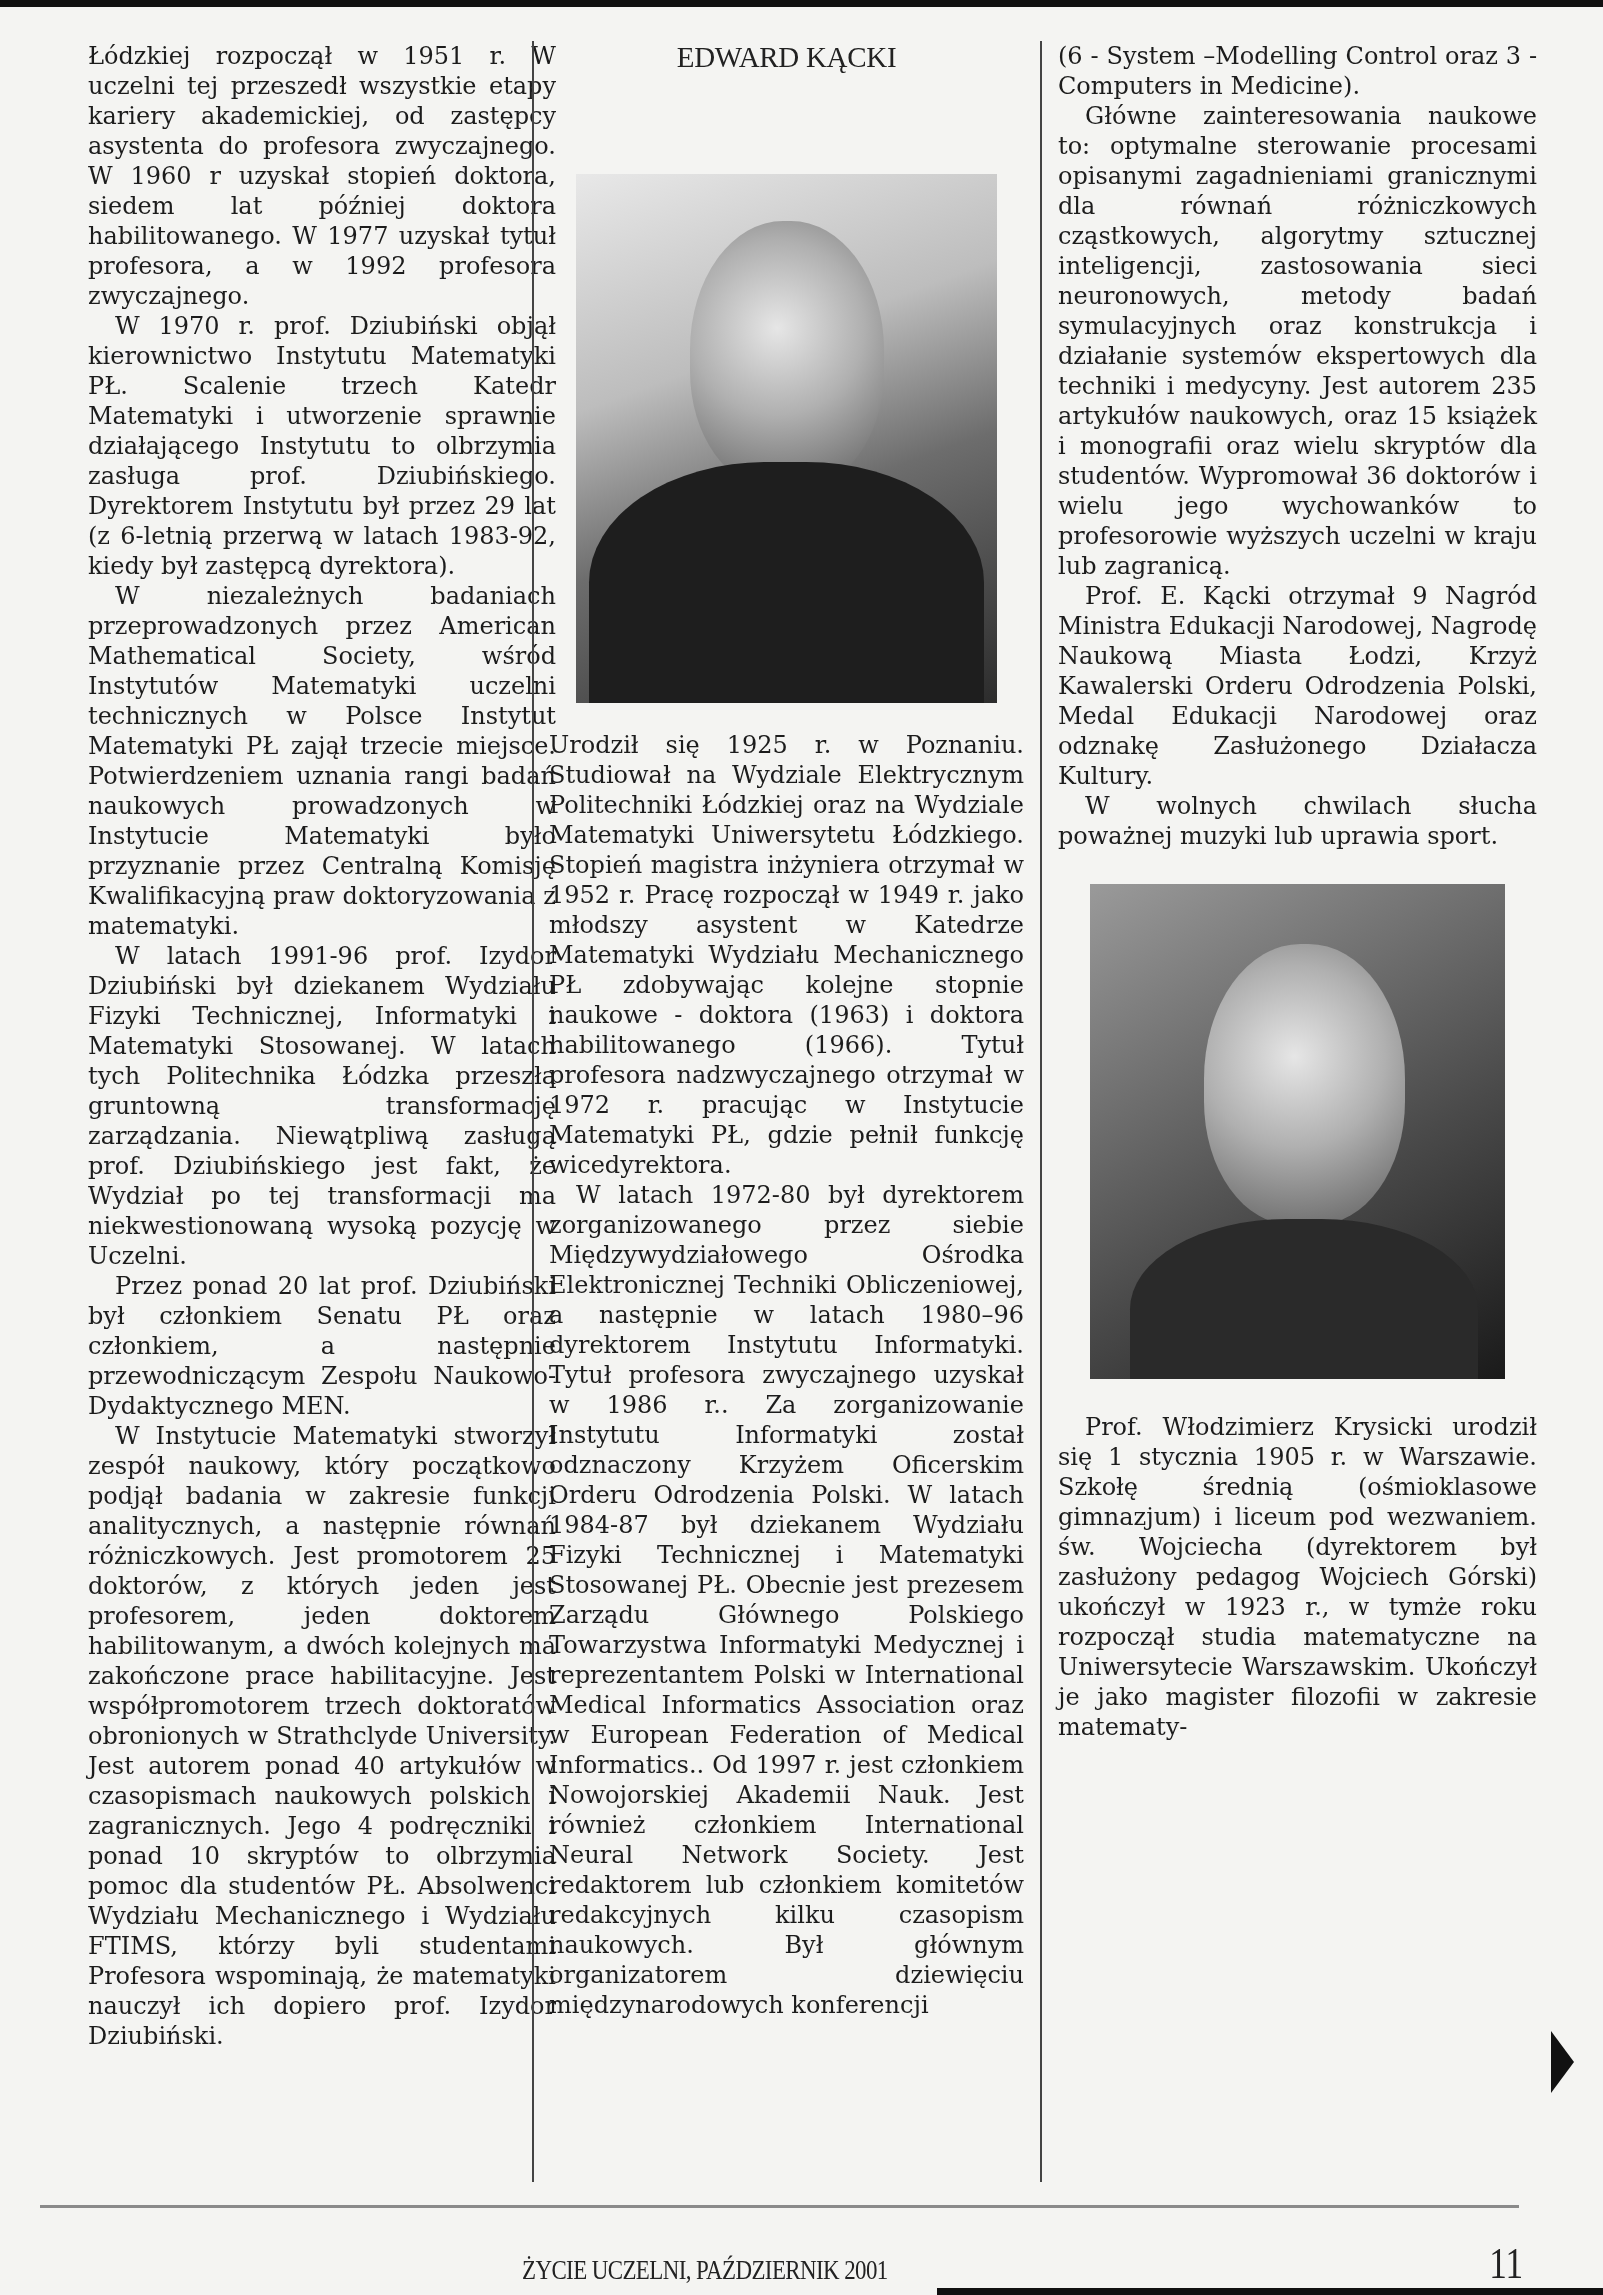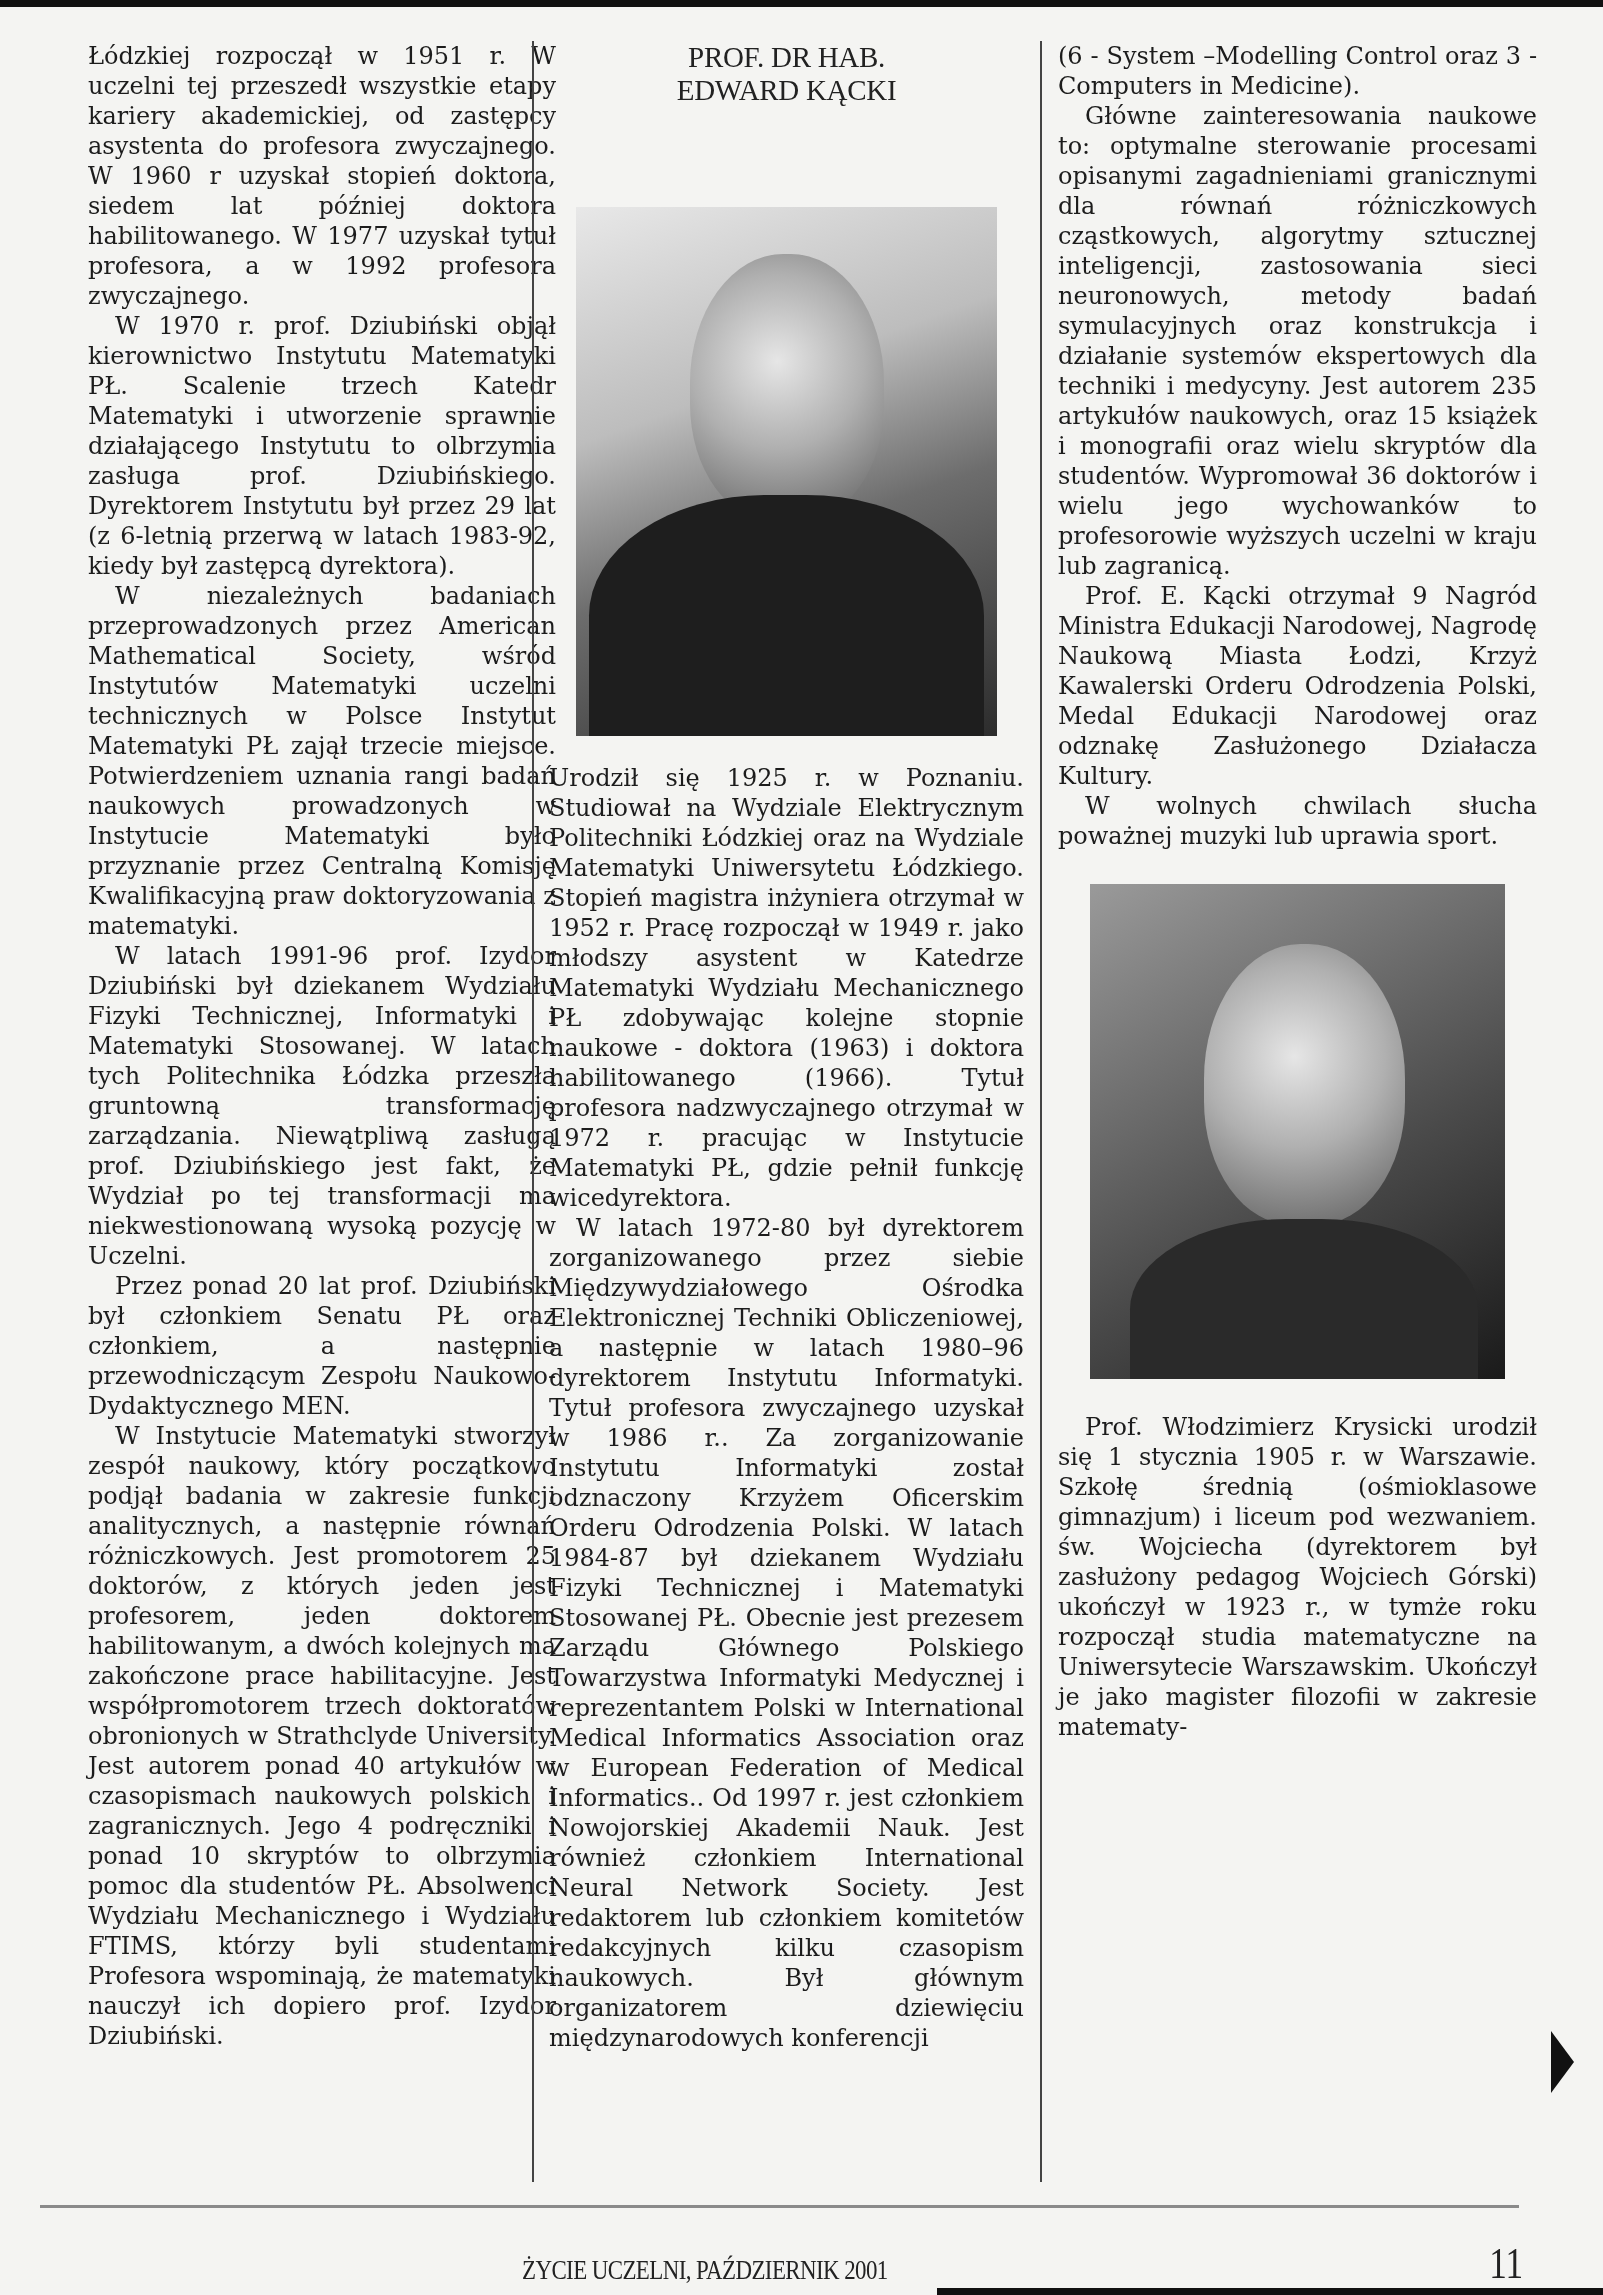--- a/index.html
+++ b/index.html
@@ -37,21 +37,20 @@
   <p class="ind">W niezależnych badaniach przeprowadzonych przez American Mathematical Society, wśród Instytutów Matematyki uczelni technicznych w Polsce Instytut Matematyki PŁ zajął trzecie miejsce. Potwierdzeniem uznania rangi badań naukowych prowadzonych w Instytucie Matematyki było przyznanie przez Centralną Komisję Kwalifikacyjną praw doktoryzowania z matematyki.</p>
   <p class="ind">W latach 1991-96 prof. Izydor Dziubiński był dziekanem Wydziału Fizyki Technicznej, Informatyki i Matematyki Stosowanej. W latach tych Politechnika Łódzka przeszła gruntowną transformację zarządzania. Niewątpliwą zasługą prof. Dziubińskiego jest fakt, że Wydział po tej transformacji ma niekwestionowaną wysoką pozycję w Uczelni.</p>
   <p class="ind">Przez ponad 20 lat prof. Dziubiński był członkiem Senatu PŁ oraz członkiem, a następnie przewodniczącym Zespołu Naukowo-Dydaktycznego MEN.</p>
   <p class="ind">W Instytucie Matematyki stworzył zespół naukowy, który początkowo podjął badania w zakresie funkcji analitycznych, a następnie równań różniczkowych. Jest promotorem 25 doktorów, z których jeden jest profesorem, jeden doktorem habilitowanym, a dwóch kolejnych ma zakończone prace habilitacyjne. Jest współpromotorem trzech doktoratów obronionych w Strathclyde University. Jest autorem ponad 40 artykułów w czasopismach naukowych polskich i zagranicznych. Jego 4 podręczniki i ponad 10 skryptów to olbrzymia pomoc dla studentów PŁ. Absolwenci Wydziału Mechanicznego i Wydziału FTIMS, którzy byli studentami Profesora wspominają, że matematyki nauczył ich dopiero prof. Izydor Dziubiński.</p>
 </div>
 
 <div class="rule-v" style="left:532px; top:41px; height:2141px;"></div>
 
 <div class="col c2">
   <div class="heading">
-    <div>PROF. DR HAB.</div>
     <div>EDWARD KĄCKI</div>
   </div>
   <div class="photo" style="width:421px; height:529px; margin:100px auto 27px;" title="Portrait of Prof. Edward Kącki">
     <div class="face" style="left:114px; top:47px; width:194px; height:268px;"></div>
     <div class="body-shape" style="left:13.4px; top:288px; width:395px; height:268px;"></div>
   </div>
   <p>Urodził się 1925 r. w Poznaniu. Studiował na Wydziale Elektrycznym Politechniki Łódzkiej oraz na Wydziale Matematyki Uniwersytetu Łódzkiego. Stopień magistra inżyniera otrzymał w 1952 r. Pracę rozpoczął w 1949 r. jako młodszy asystent w Katedrze Matematyki Wydziału Mechanicznego PŁ zdobywając kolejne stopnie naukowe - doktora (1963) i doktora habilitowanego (1966). Tytuł profesora nadzwyczajnego otrzymał w 1972 r. pracując w Instytucie Matematyki PŁ, gdzie pełnił funkcję wicedyrektora.</p>
   <p class="ind">W latach 1972-80 był dyrektorem zorganizowanego przez siebie Międzywydziałowego Ośrodka Elektronicznej Techniki Obliczeniowej, a następnie w latach 1980–96 dyrektorem Instytutu Informatyki. Tytuł profesora zwyczajnego uzyskał w 1986 r.. Za zorganizowanie Instytutu Informatyki został odznaczony Krzyżem Oficerskim Orderu Odrodzenia Polski. W latach 1984-87 był dziekanem Wydziału Fizyki Technicznej i Matematyki Stosowanej PŁ. Obecnie jest prezesem Zarządu Głównego Polskiego Towarzystwa Informatyki Medycznej i reprezentantem Polski w International Medical Informatics Association oraz w European Federation of Medical Informatics.. Od 1997 r. jest członkiem Nowojorskiej Akademii Nauk. Jest również członkiem International Neural Network Society. Jest redaktorem lub członkiem komitetów redakcyjnych kilku czasopism naukowych. Był głównym organizatorem dziewięciu międzynarodowych konferencji</p>
 </div>
 

